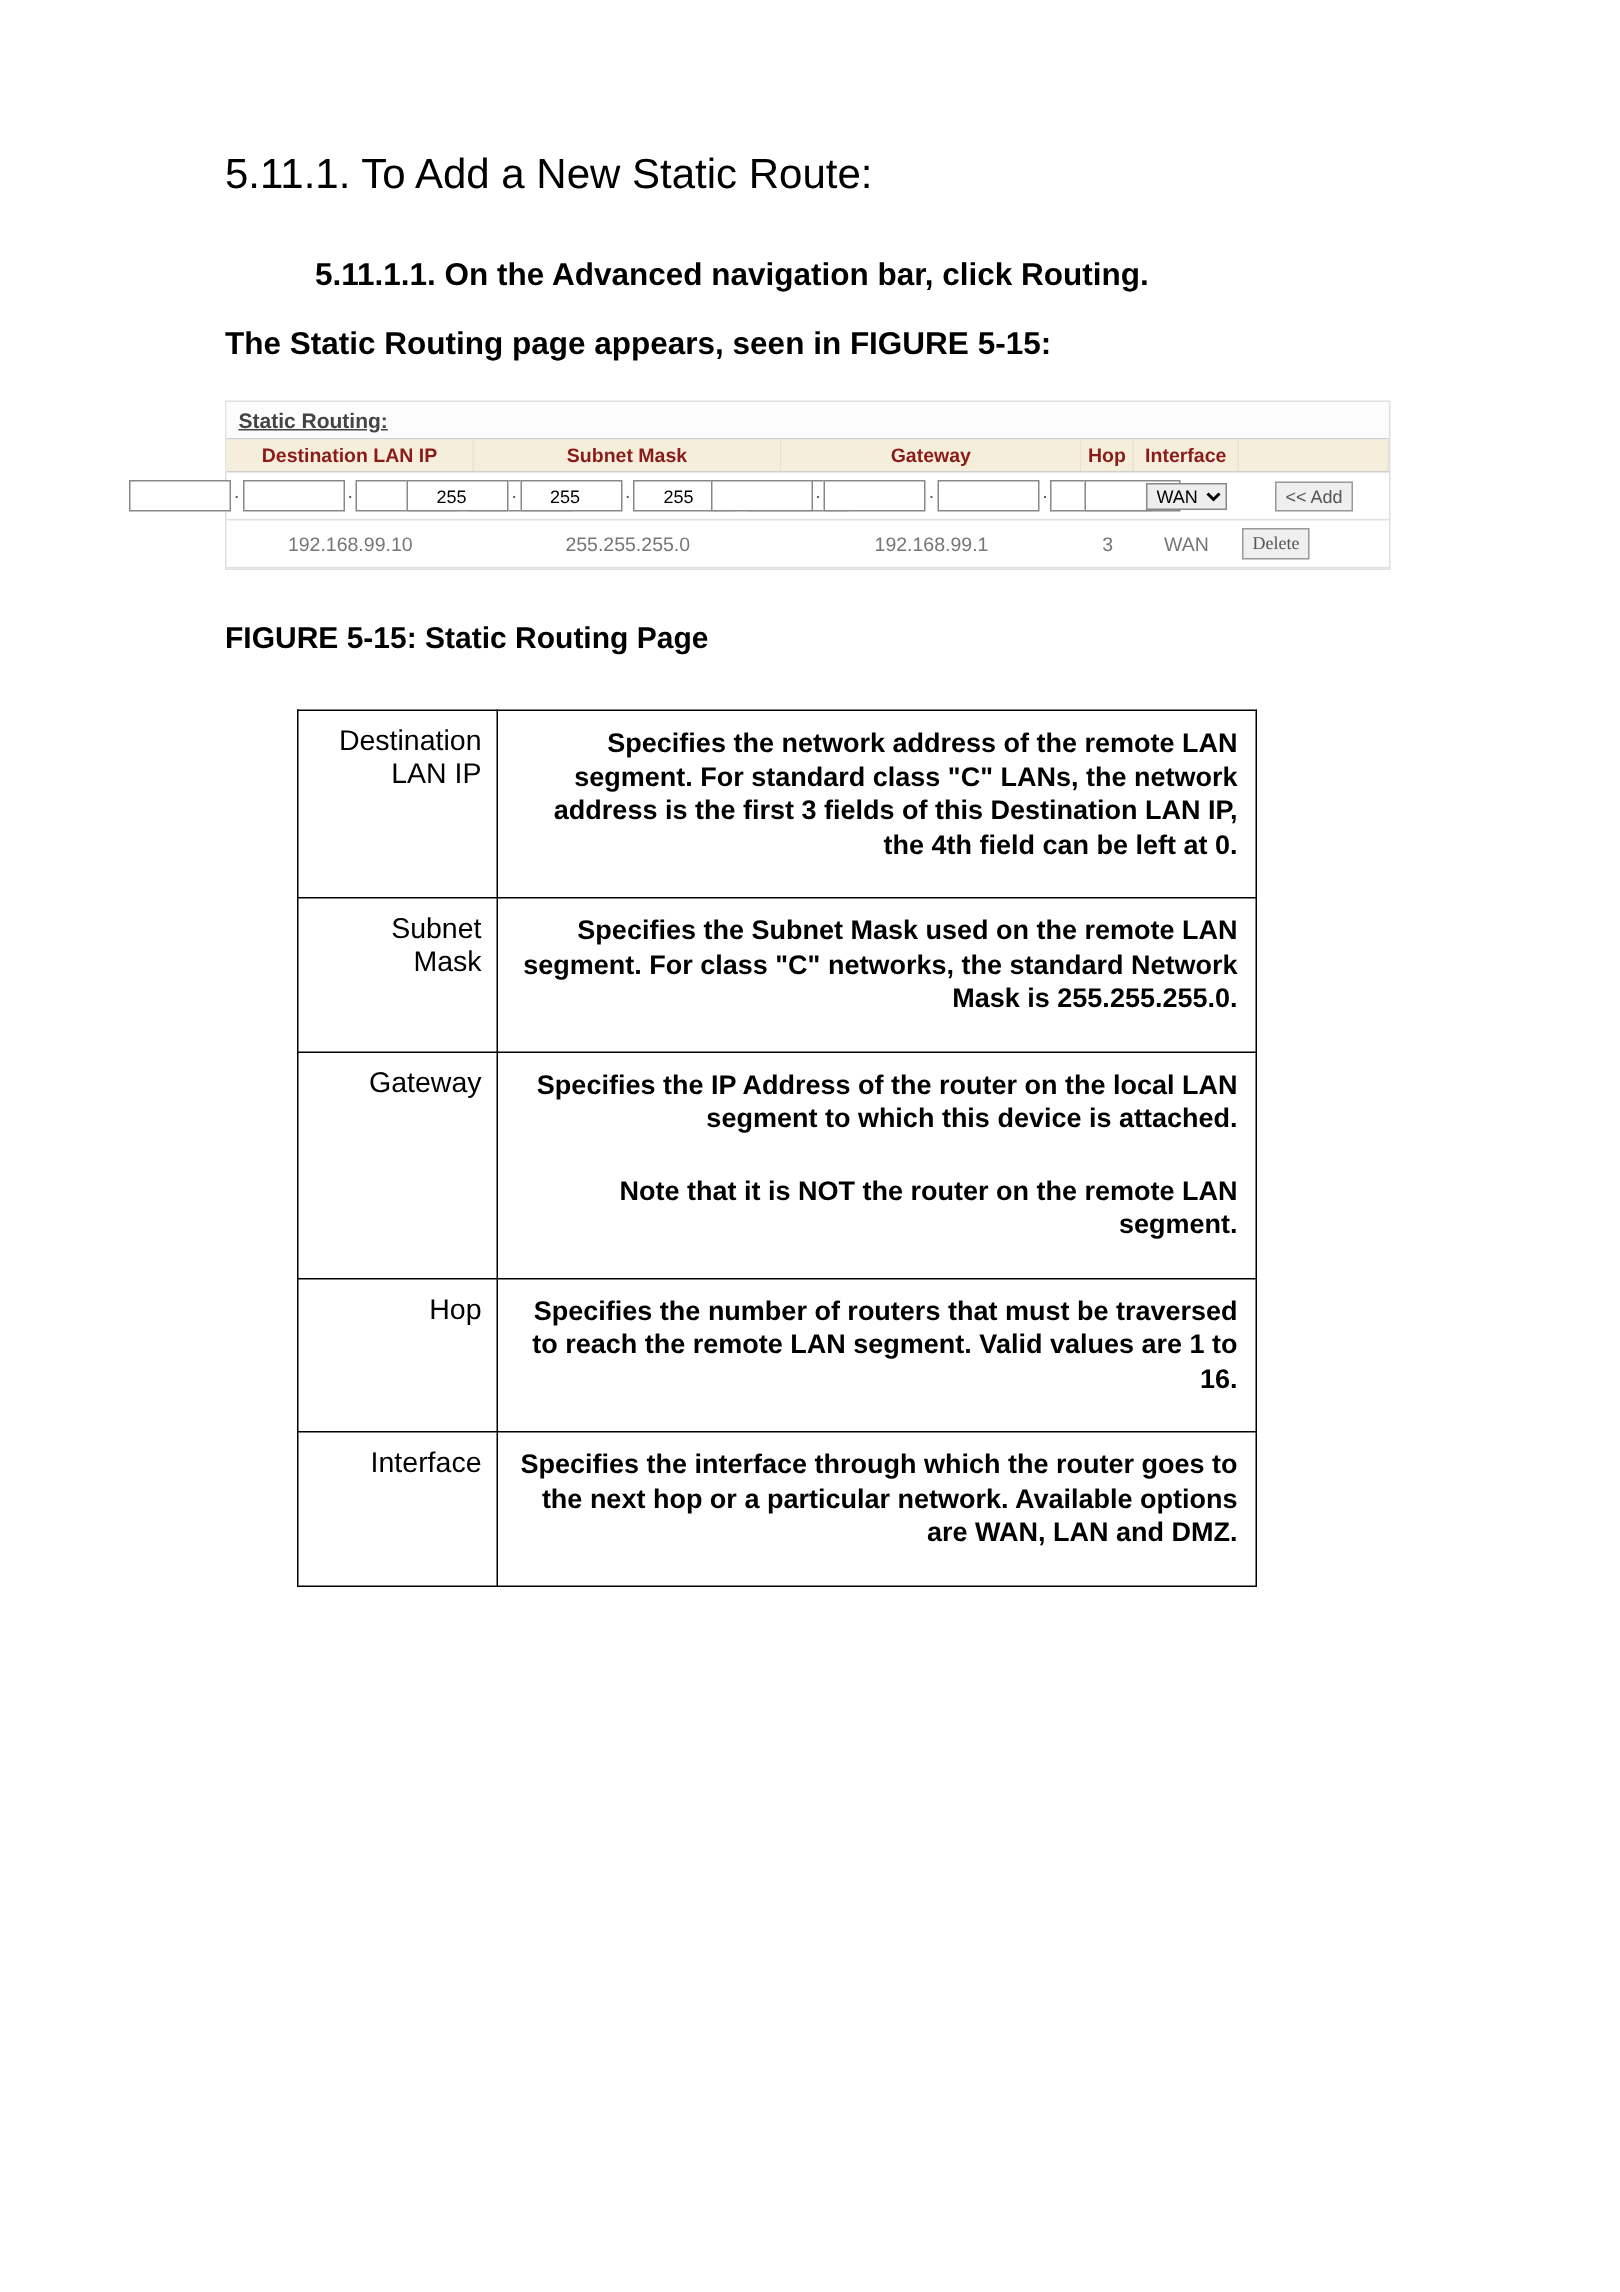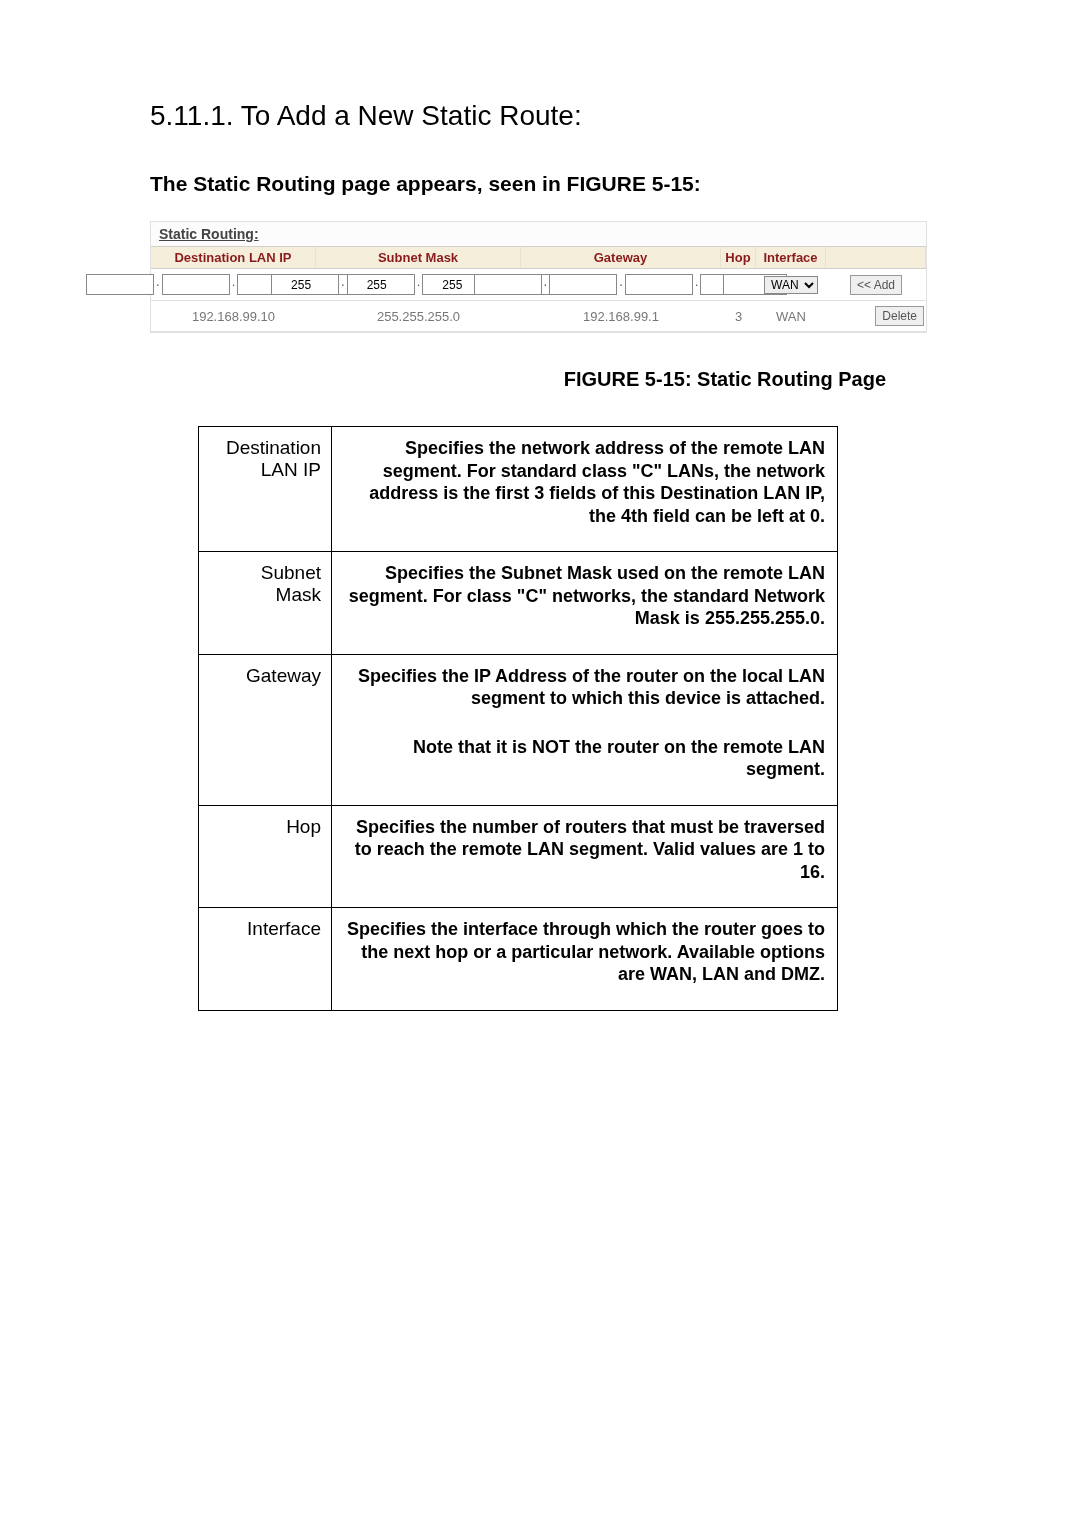--- a/index.html
+++ b/index.html
@@ -27,21 +27,21 @@
   }
   .h3 {
     font-size: 21px;
     font-weight: bold;
     text-align: left;
     margin: 18px 0 18px 0;
   }
   .fig-caption {
     font-size: 20px;
     font-weight: bold;
-    text-align: right;
+    text-align: left;
     margin: 35px 0 35px 0;
   }
 
   
   .routing-fig {
     width: 775px;
     margin: 25px auto 0 auto;
     font-family: Tahoma, Verdana, Arial, sans-serif;
     font-size: 13px;
     background: #fff;
@@ -158,20 +158,21 @@
     margin-top: 26px;
   }
 </style>
 </head>
 <body>
 
 <div class="page">
 
   <div class="h1">5.11.1. To Add a New Static Route:</div>
 
+  <div class="h2">5.11.1.1. On the Advanced navigation bar, click Routing.</div>
 
   <div class="h3">The Static Routing page appears, seen in FIGURE 5-15:</div>
 
   <div class="routing-fig">
     <div class="routing-title">Static Routing:</div>
 
     <div class="routing-head">
       <div class="hcell col-dest">Destination LAN IP</div>
       <div class="hcell col-mask">Subnet Mask</div>
       <div class="hcell col-gw">Gateway</div>
@@ -226,21 +227,21 @@
         <span class="btn">&lt;&lt; Add</span>
       </div>
     </div>
 
     <div class="routing-row data-row">
       <div class="col-dest data-cell">192.168.99.10</div>
       <div class="col-mask data-cell">255.255.255.0</div>
       <div class="col-gw data-cell">192.168.99.1</div>
       <div class="col-hop data-cell">3</div>
       <div class="col-if data-cell">WAN</div>
-      <div class="col-act data-cell" style="text-align:right;">
+      <div class="col-act data-cell" style="text-align:left;font-family:Liberation Serif, serif;">
         <span class="btn">Delete</span>
       </div>
     </div>
   </div>
 
   <div class="fig-caption">FIGURE 5-15: Static Routing Page</div>
 
 
   <table class="param-table">
     <tbody>

